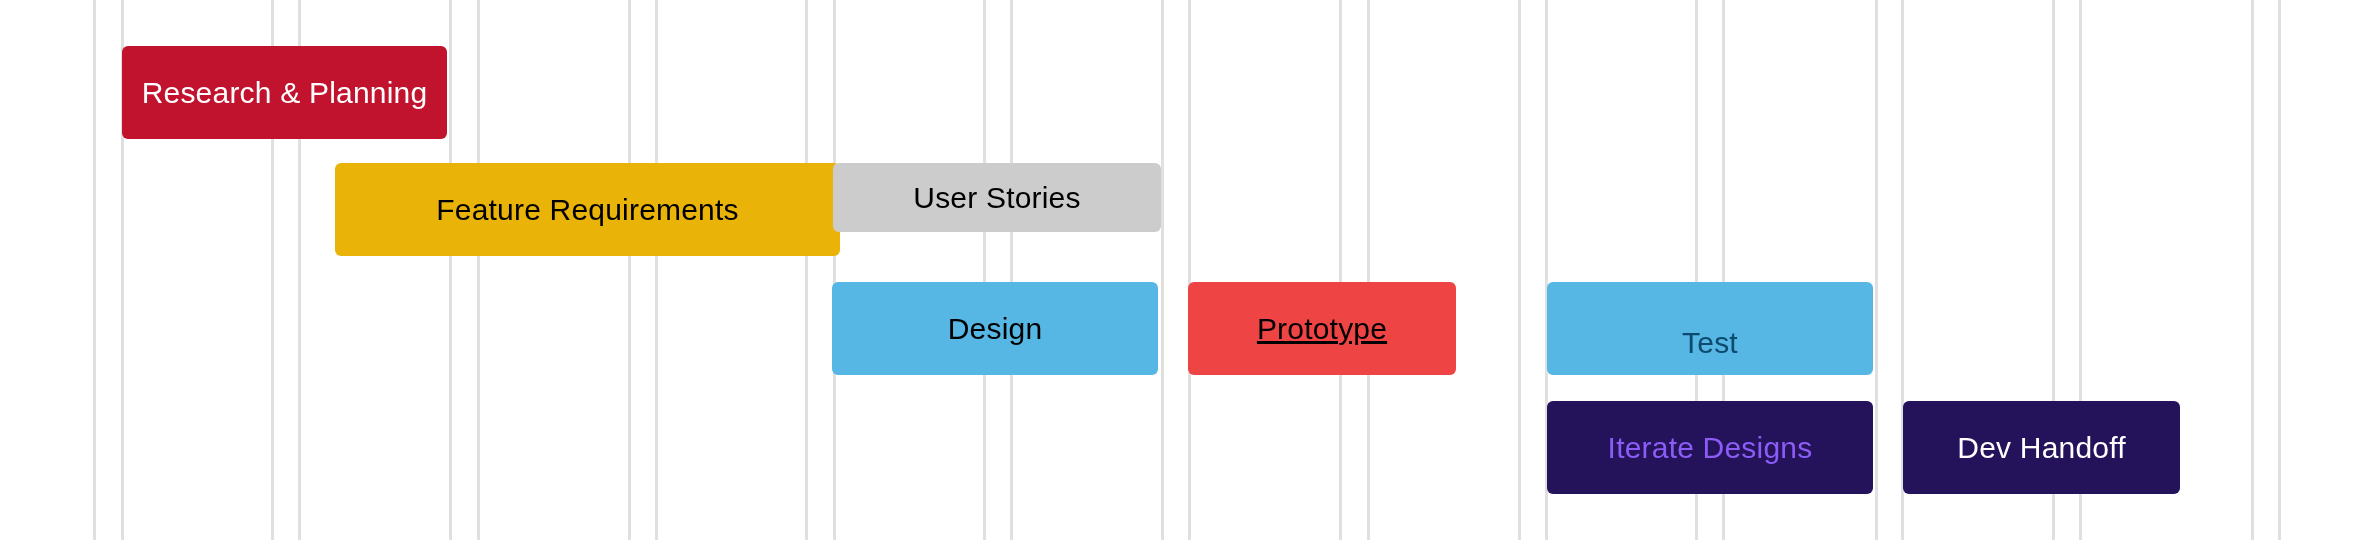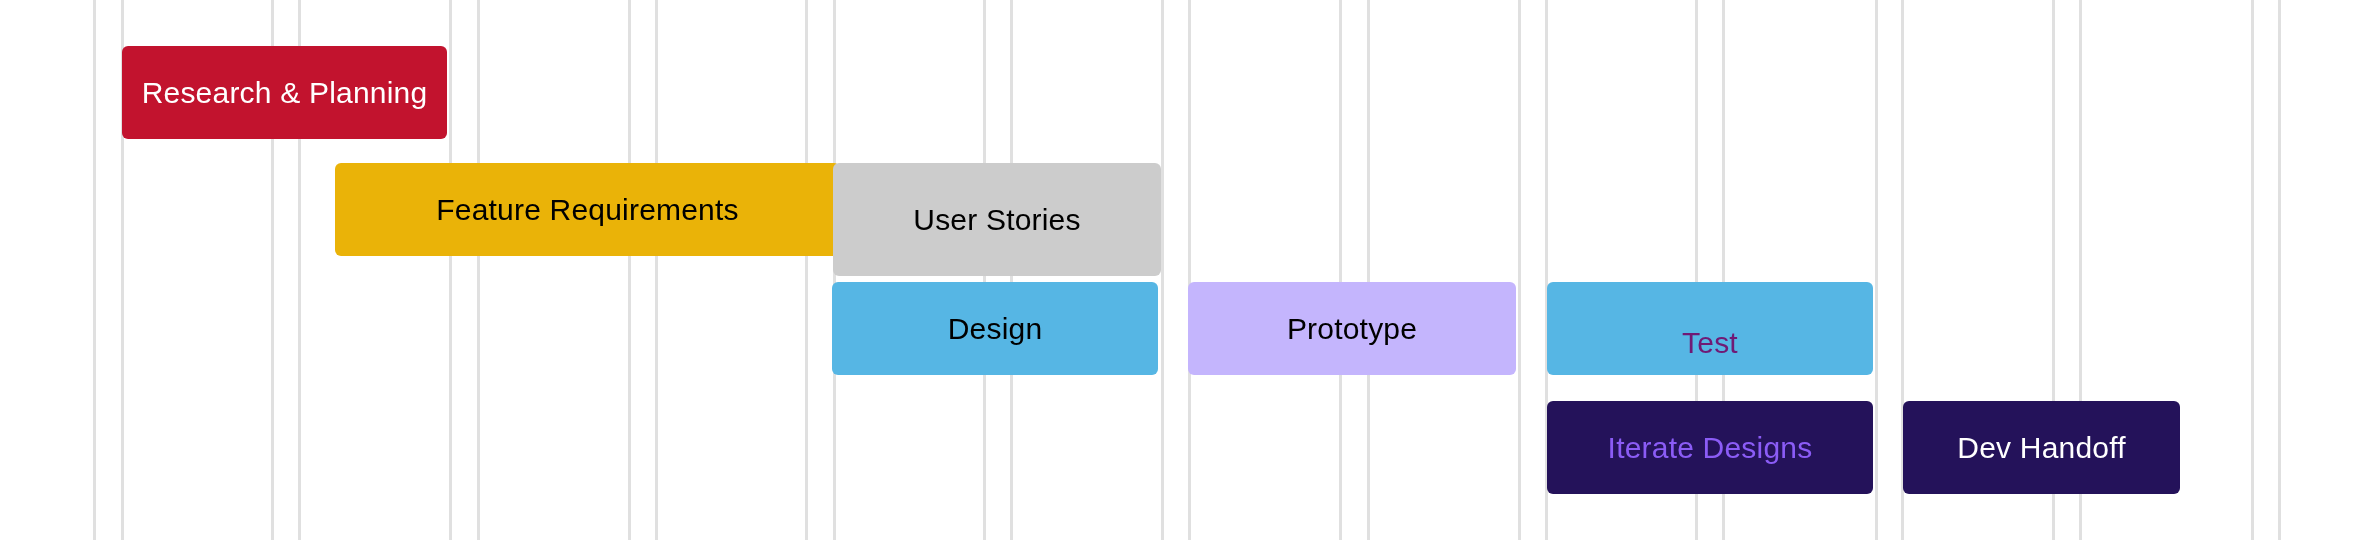--- a/index.html
+++ b/index.html
@@ -73,31 +73,31 @@
       <div class="gridline" style="left: 2251px; width: 3px; background: rgb(224, 224, 224);"></div>
       <div class="gridline" style="left: 2278px; width: 3px; background: rgb(224, 224, 224);"></div>
     </div>
   <div id="bars">
       <div class="gantt-bar" style="left: 122px; top: 46px; width: 325px; height: 93px; background: rgb(194, 19, 46);">
         <span class="gantt-bar-label" style="color: rgb(255, 255, 255);">Research &amp; Planning</span>
       </div>
       <div class="gantt-bar" style="left: 300px; top: 163px; width: 505px; height: 93px; background: #eab308; margin-left: 35px;">
         <span class="gantt-bar-label" style="color: rgb(0, 0, 0);">Feature Requirements</span>
       </div>
-      <div class="gantt-bar" style="left: 833px; top: 163px; width: 328px; height: 113px; background: rgb(204, 204, 204);">
+      <div class="gantt-bar" style="left: 833px; top: 163px; width: 328px; height: 69px; background: rgb(204, 204, 204);">
         <span class="gantt-bar-label" style="color: rgb(0, 0, 0);">User Stories</span>
       </div>
       <div class="gantt-bar" style="left: 832px; top: 282px; width: 326px; height: 93px; background: rgb(86, 182, 228);">
         <span class="gantt-bar-label" style="color: rgb(0, 0, 0);">Design</span>
       </div>
-      <div class="gantt-bar" style="left: 1188px; top: 282px; width: 328px; height: 93px; background: #c4b5fd;">
+      <div class="gantt-bar" style="left: 1188px; top: 282px; width: 268px; height: 93px; background: #ef4444; text-decoration: underline;">
         <span class="gantt-bar-label" style="color: rgb(0, 0, 0);">Prototype</span>
       </div>
       <div class="gantt-bar" style="left: 1547px; top: 282px; width: 326px; height: 93px; background: rgb(86, 182, 228);">
-        <span class="gantt-bar-label" style="color: #701a75; margin-top: 28px;">Test</span>
+        <span class="gantt-bar-label" style="color: #0c4a6e; margin-top: 28px;">Test</span>
       </div>
       <div class="gantt-bar" style="left: 1547px; top: 401px; width: 326px; height: 93px; background: rgb(36, 18, 90);">
         <span class="gantt-bar-label" style="color: #8b5cf6;">Iterate Designs</span>
       </div>
       <div class="gantt-bar" style="left: 1903px; top: 401px; width: 277px; height: 93px; background: rgb(36, 18, 90);">
         <span class="gantt-bar-label" style="color: rgb(255, 255, 255);">Dev Handoff</span>
       </div>
     </div>
 </div>
 

